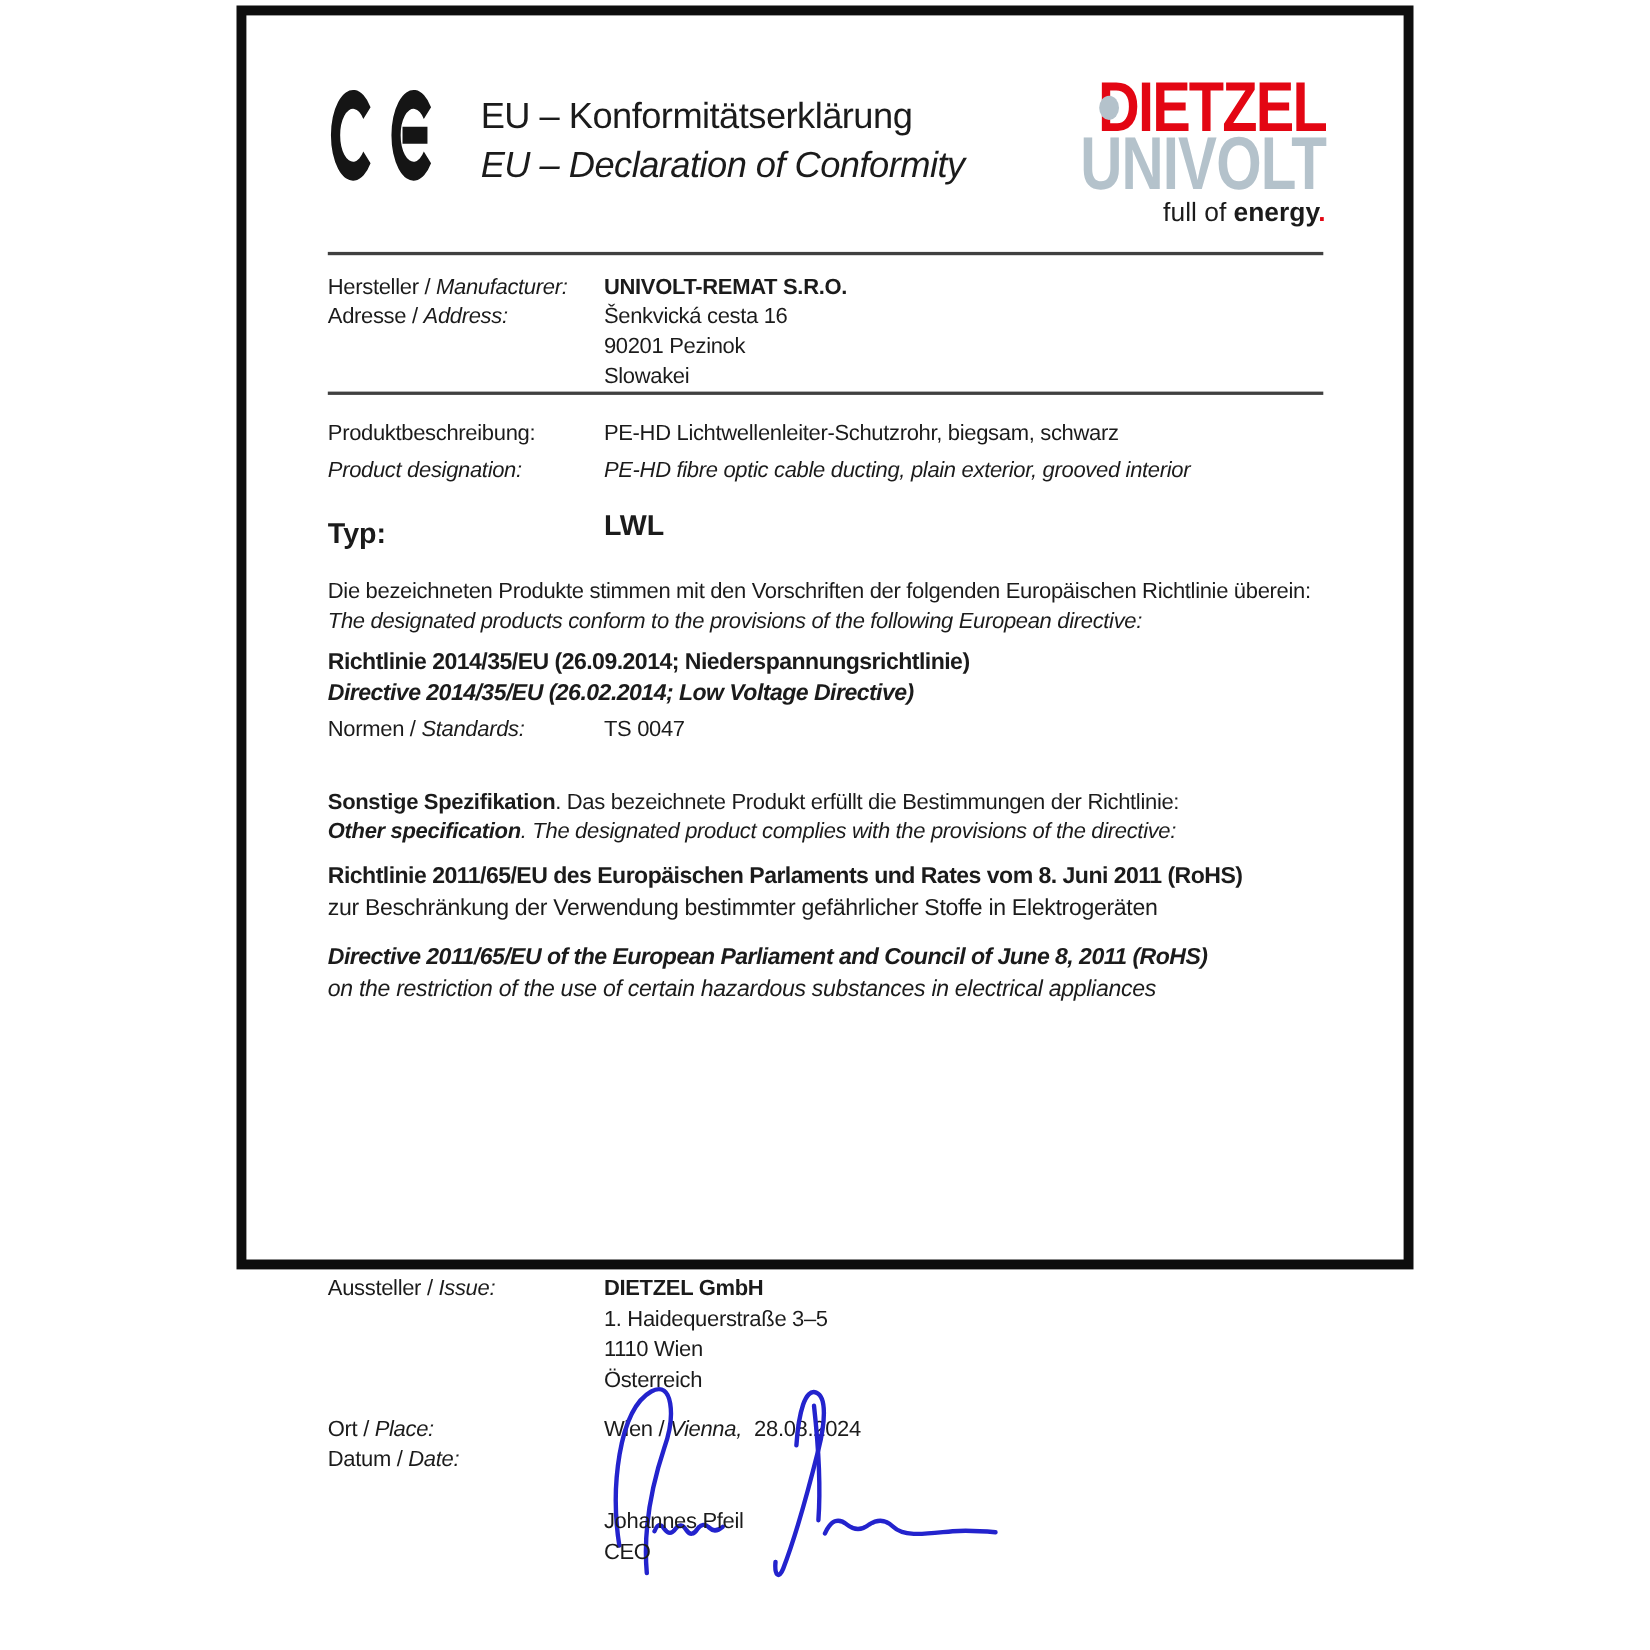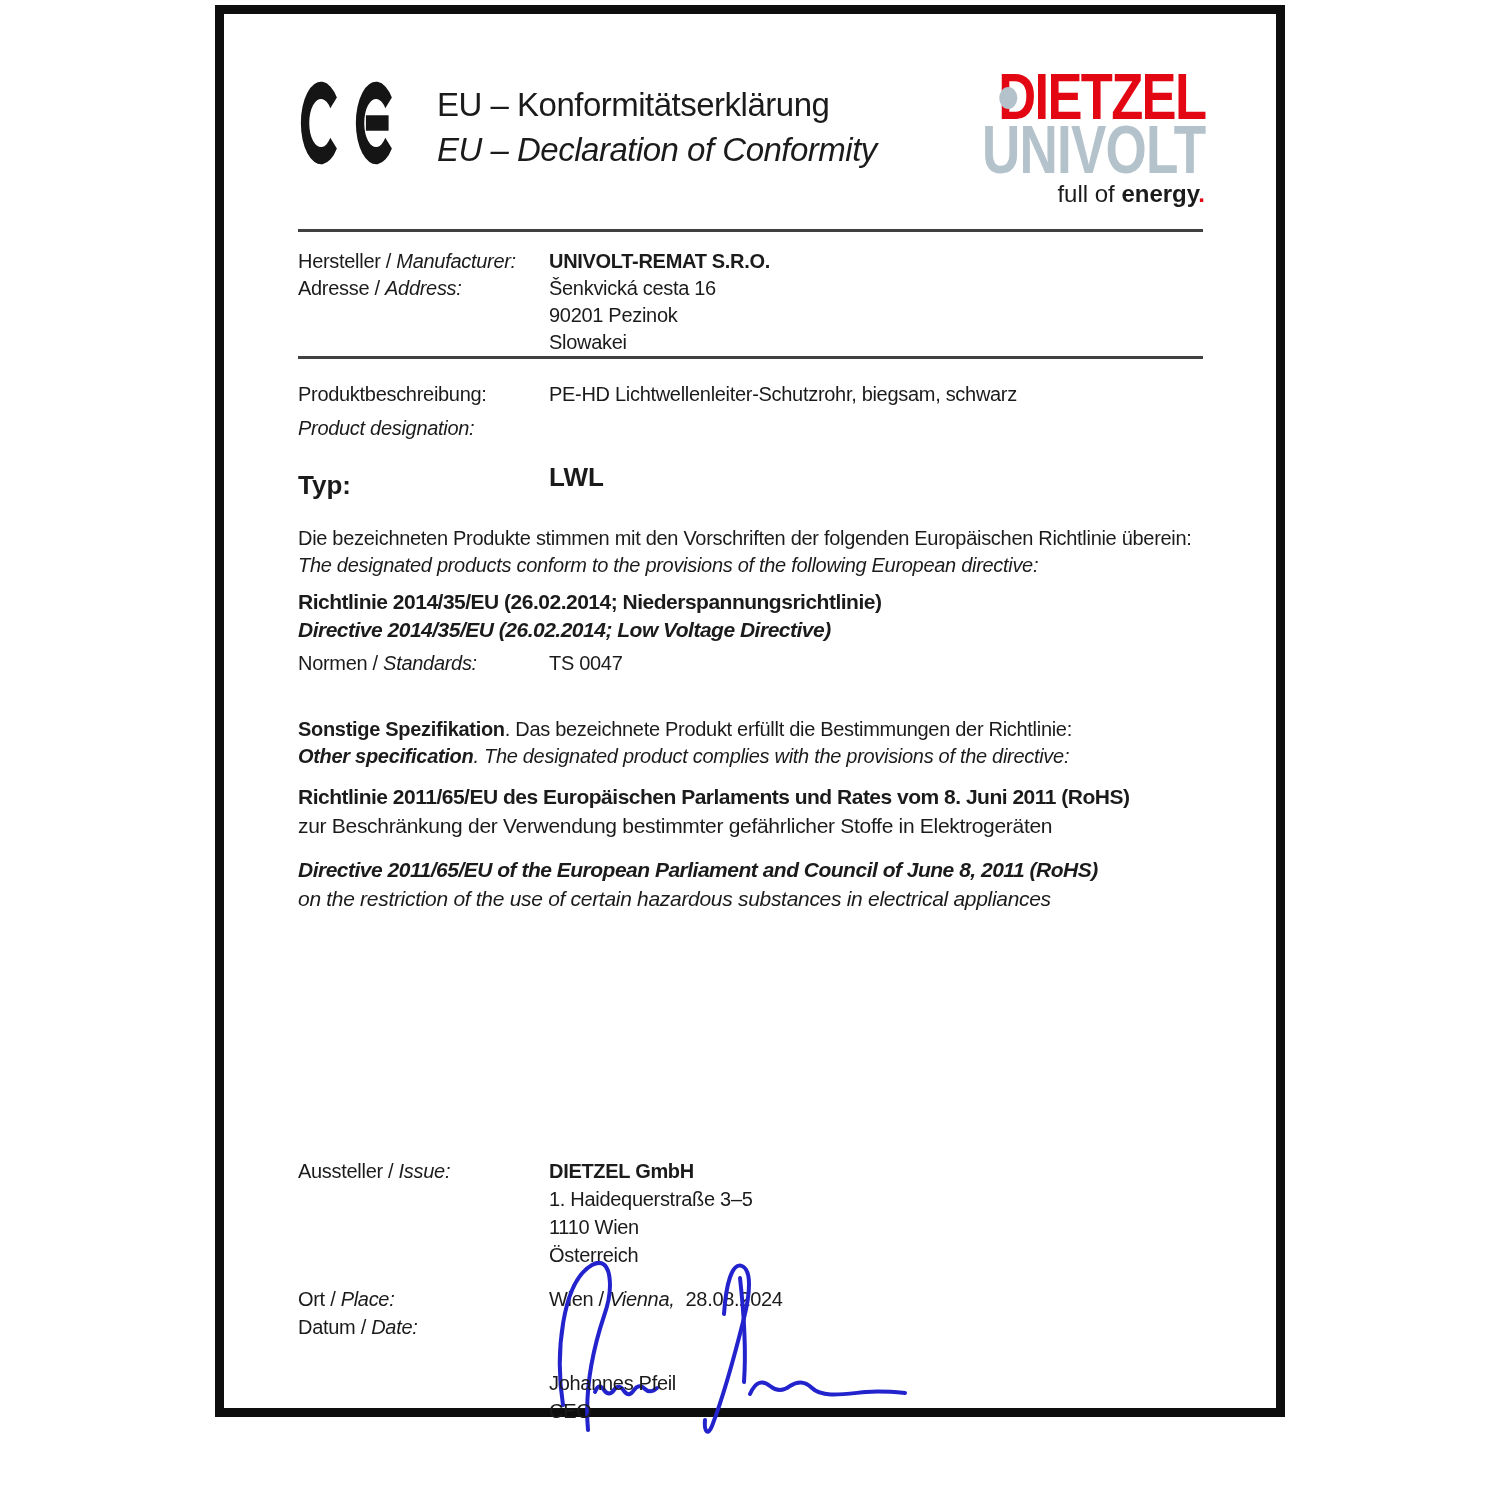--- a/index.html
+++ b/index.html
@@ -1,18 +1,18 @@
 <!DOCTYPE html>
 <html style="--brand_red: #e30613; --brand_gray: #b4c2cb; --signature_blue: #2323cd; --text: #1b1b1b; --rule: #404040;"><head>
 <meta charset="utf-8">
 <style>
   * { margin:0; padding:0; box-sizing:border-box; }
   html,body { width:1500px; height:1500px; background:#ffffff;
     font-family:"Liberation Sans","DejaVu Sans",sans-serif; color:var(--text,#1b1b1b); }
-  .page { position:absolute; left:215px; top:5px; width:1070px; height:1412px;
+  .page { position:absolute; left:215px; top:5px; width:1070px; height:1149px;
     background:#fff; border:9px solid #0e0e0e; }
   .abs { position:absolute; white-space:nowrap; }
   .it { font-style:italic; }
   .b  { font-weight:bold; }
   .body-txt { font-size:20px; letter-spacing:-0.3px; }
   .rule { position:absolute; height:3px; background:var(--rule,#404040); }
   .lbl { left:74px; }
   .val { left:325px; }
   .big-bold { font-size:21px; font-weight:bold; letter-spacing:-0.5px; }
   .typ { font-size:26px; font-weight:bold; }
@@ -68,28 +68,29 @@
   <div class="abs body-txt lbl" style="top:263px;"><span>Adresse / </span><span class="it">Address:</span></div>
   <div class="abs body-txt val" style="top:263px;">Šenkvická cesta 16</div>
   <div class="abs body-txt val" style="top:290px;">90201 Pezinok</div>
   <div class="abs body-txt val" style="top:317px;">Slowakei</div>
 
   <div class="rule" style="left:74px; top:342px; width:905px;"></div>
 
   <div class="abs body-txt lbl" style="top:369px;text-align:center;">Produktbeschreibung:</div>
   <div class="abs body-txt val" style="top:369px;">PE-HD Lichtwellenleiter-Schutzrohr, biegsam, schwarz</div>
   <div class="abs body-txt lbl it" style="top:403px;">Product designation:</div>
+  <div class="abs body-txt val it" style="top:403px;">PE-HD fibre optic cable ducting, plain exterior, grooved interior</div>
 
   <div class="abs typ lbl" style="top:456px;">Typ:</div>
   <div class="abs typ val" style="top:448px;">LWL</div>
 
   <div class="abs body-txt lbl" style="top:513px;">Die bezeichneten Produkte stimmen mit den Vorschriften der folgenden Europäischen Richtlinie überein:</div>
   <div class="abs body-txt lbl it" style="top:540px;text-align:center;">The designated products conform to the provisions of the following European directive:</div>
 
-  <div class="abs big-bold lbl" style="top:576px;">Richtlinie 2014/35/EU (26.02.2014; Niederspannungsrichtlinie)</div>
+  <div class="abs big-bold lbl" style="top:576px;">Richtlinie 2014/35/EU (26.09.2014; Niederspannungsrichtlinie)</div>
   <div class="abs big-bold lbl it" style="top:604px;">Directive 2014/35/EU (26.02.2014; Low Voltage Directive)</div>
 
   <div class="abs body-txt lbl" style="top:638px;"><span>Normen / </span><span class="it">Standards:</span></div>
   <div class="abs body-txt val" style="top:638px;">TS 0047</div>
 
   <div class="abs body-txt lbl" style="top:704px;"><span class="b">Sonstige Spezifikation</span><span>. Das bezeichnete Produkt erfüllt die Bestimmungen der Richtlinie:</span></div>
   <div class="abs body-txt lbl it" style="top:731px;"><span class="b">Other specification</span><span>. The designated product complies with the provisions of the directive:</span></div>
 
   <div class="abs big-bold lbl" style="top:771px;">Richtlinie 2011/65/EU des Europäischen Parlaments und Rates vom 8. Juni 2011 (RoHS)</div>
   <div class="abs body-txt lbl" style="top:800px; font-size:21px;">zur Beschränkung der Verwendung bestimmter gefährlicher Stoffe in Elektrogeräten</div>

